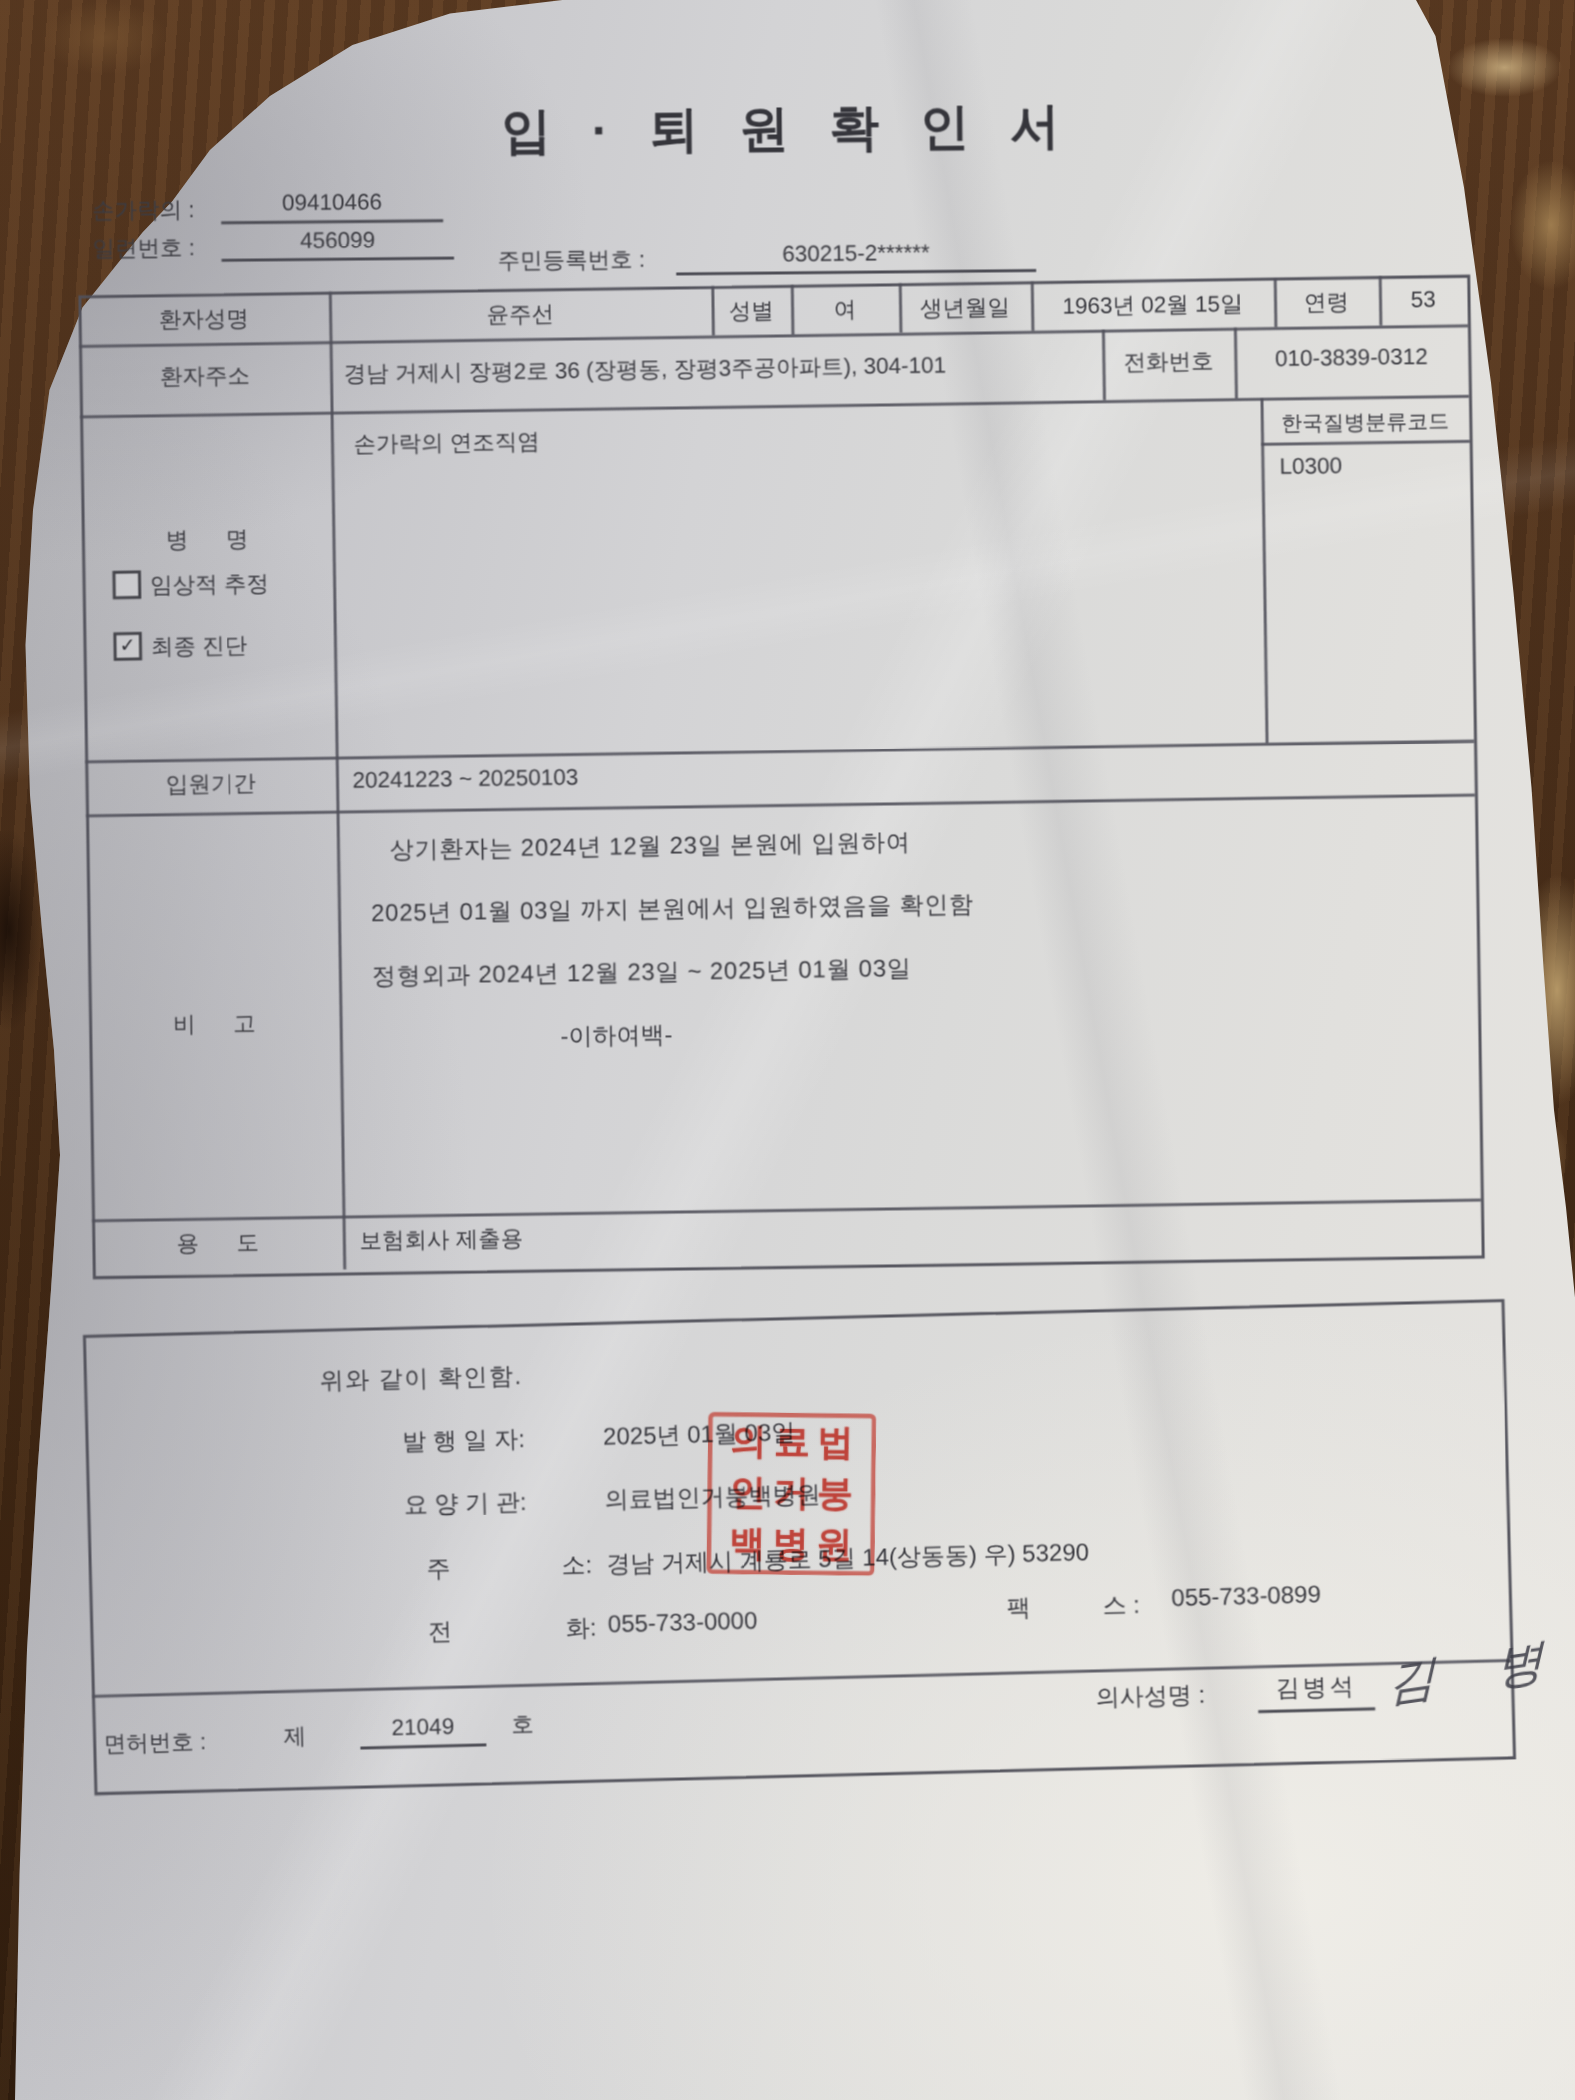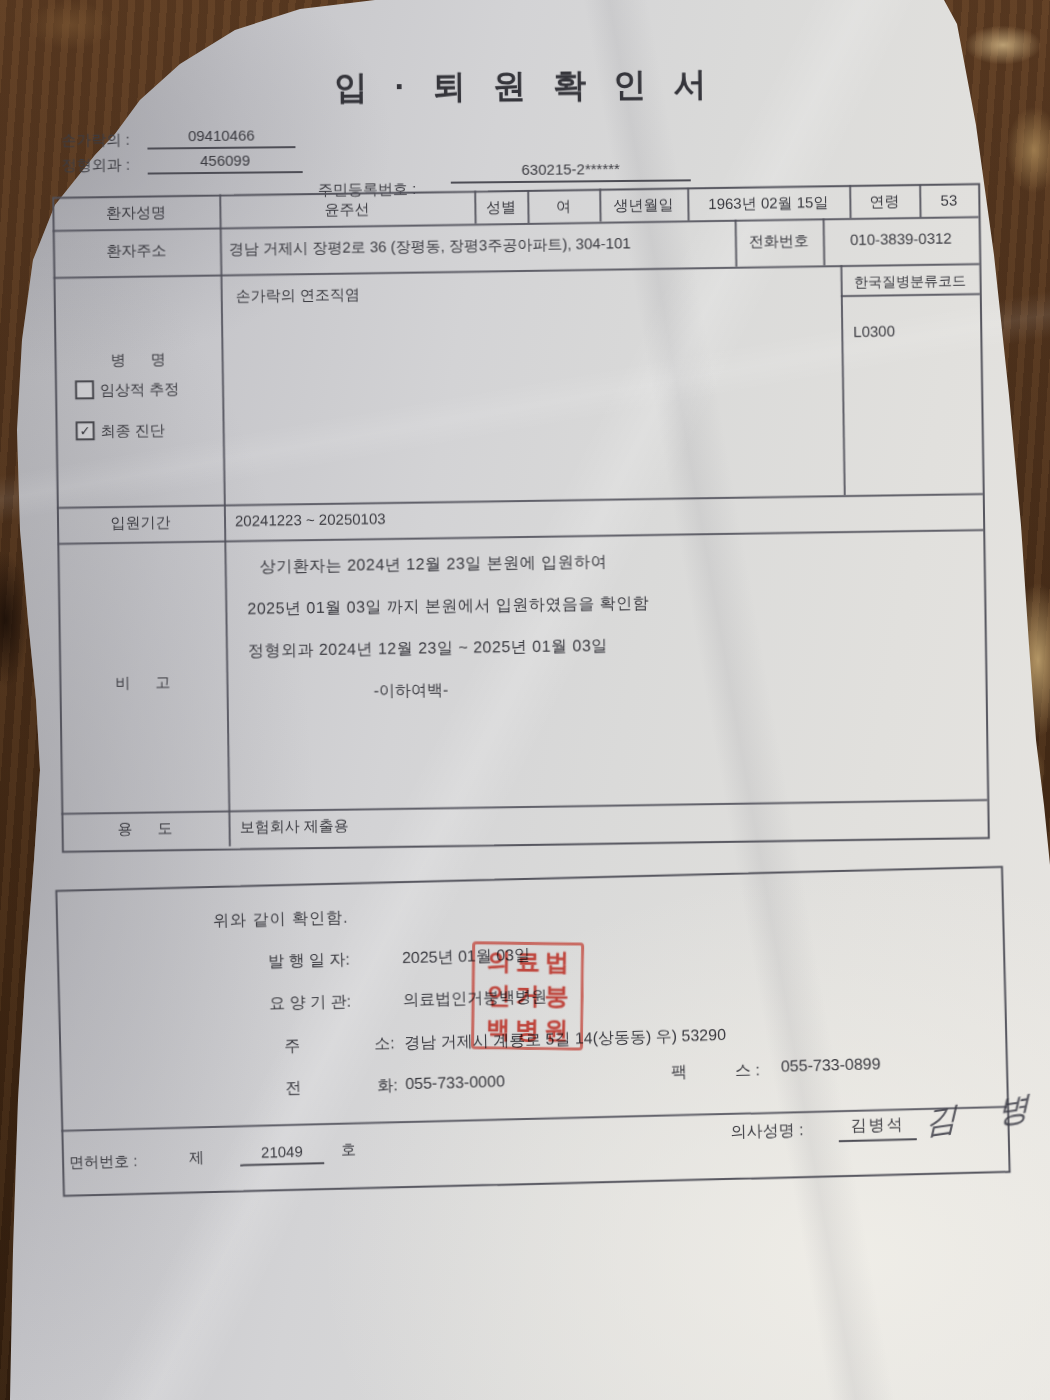--- a/index.html
+++ b/index.html
@@ -69,23 +69,23 @@
 <div id="photo">
   <div class="paper"></div>
   <div class="crease"></div>
 
   <div class="content">
 
     <div class="abs title ctr" style="left:240px;top:64px;width:580px;">입 · 퇴 원 확 인 서</div>
 
     <div class="abs fs15" style="left:66px;top:127px;">손가락의 :</div>
     <div class="abs fs15 ctr uline" style="left:152px;top:124px;width:148px;">09410466</div>
-    <div class="abs fs15" style="left:66px;top:152px;">정형외과 :</div>
+    <div class="abs fs15" style="left:66px;top:152px;">일련번호 :</div>
     <div class="abs fs15 ctr uline" style="left:152px;top:149px;width:155px;">456099</div>
-    <div class="abs fs15" style="left:322px;top:163px;margin-top:16px;">주민등록번호 :</div>
+    <div class="abs fs15" style="left:336px;top:163px;">주민등록번호 :</div>
     <div class="abs fs15 ctr uline" style="left:455px;top:161px;width:240px;">630215-2******</div>
 
     <div class="maintable">
       <div class="box" style="left:58px;top:190px;width:924px;height:652px;"></div>
 
       <div class="hl" style="left:58px;top:223px;width:926px;"></div>
       <div class="hl" style="left:58px;top:270px;width:926px;"></div>
       <div class="hl" style="left:845px;top:300px;width:139px;"></div>
       <div class="hl" style="left:58px;top:500px;width:926px;"></div>
       <div class="hl" style="left:58px;top:536px;width:926px;"></div>
@@ -111,21 +111,21 @@
       <div class="abs fs15 ctr" style="left:855px;top:198px;width:70px;">연령</div>
       <div class="abs fs15 ctr" style="left:925px;top:198px;width:59px;">53</div>
 
       <div class="abs fs15 ctr" style="left:58px;top:236px;width:167px;">환자주소</div>
       <div class="abs fs15" style="left:234px;top:236px;width:502px;">경남 거제시 장평2로 36 (장평동, 장평3주공아파트), 304-101</div>
       <div class="abs fs15 ctr" style="left:740px;top:236px;width:88px;">전화번호</div>
       <div class="abs fs15 ctr" style="left:828px;top:236px;width:156px;">010-3839-0312</div>
 
       <div class="abs fs15" style="left:240px;top:283px;">손가락의 연조직염</div>
       <div class="abs fs14 ctr" style="left:845px;top:279px;width:139px;">한국질병분류코드</div>
-      <div class="abs fs15" style="left:857px;top:328px;">L0300</div>
+      <div class="abs fs15" style="left:857px;top:308px;">L0300</div>
       <div class="abs fs15 ctr pre" style="left:58px;top:345px;width:167px;">병      명</div>
       <div class="cb" style="left:78px;top:374px;"></div>
       <div class="abs fs15" style="left:103px;top:375px;">임상적 추정</div>
       <div class="cb" style="left:78px;top:415px;">
         <span>✓</span>
       </div>
       <div class="abs fs15" style="left:103px;top:416px;">최종 진단</div>
 
       <div class="abs fs15 ctr" style="left:58px;top:508px;width:167px;">입원기간</div>
       <div class="abs fs15" style="left:236px;top:508px;">20241223 ~ 20250103</div>

